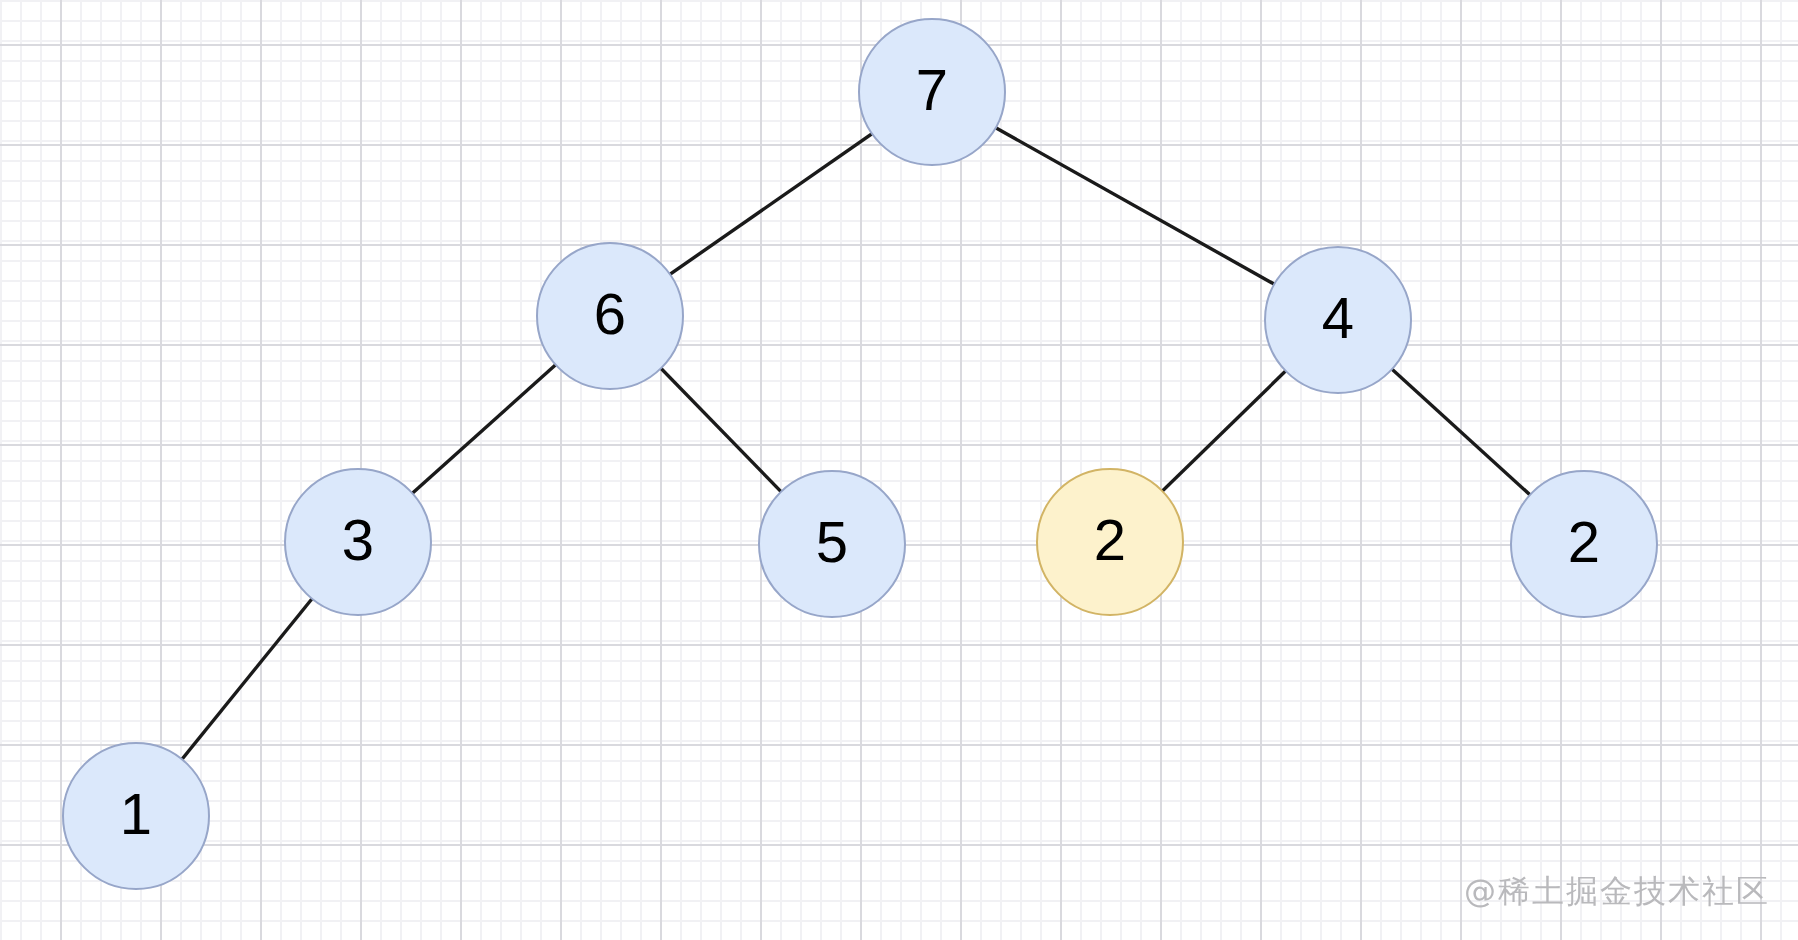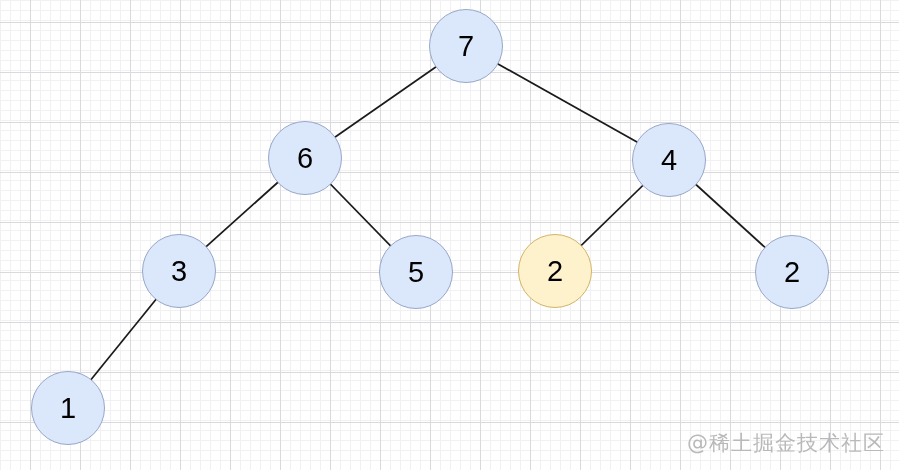--- a/index.html
+++ b/index.html
@@ -37,21 +37,21 @@
     align-items: center;
     justify-content: center;
     font-size: 29px;
     color: #000000;
     user-select: none;
   }
   .watermark {
     position: absolute;
     right: 14px;
     bottom: 13px;
-    font-size: 21px;
+    font-size: 16px;
     letter-spacing: 1px;
     font-family: "DejaVu Sans", sans-serif;
     white-space: nowrap;
   }
 </style>
 </head>
 <body>
 
 <div class="canvas">
   <svg class="edges" id="edges">

